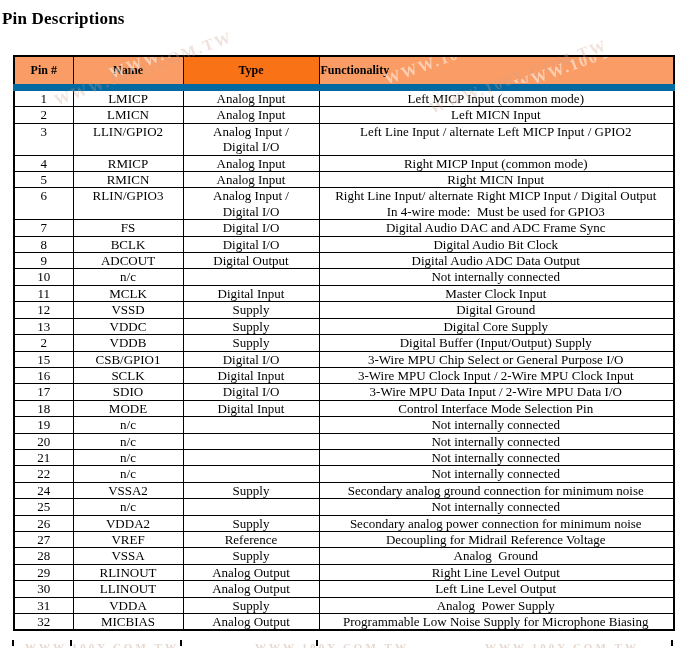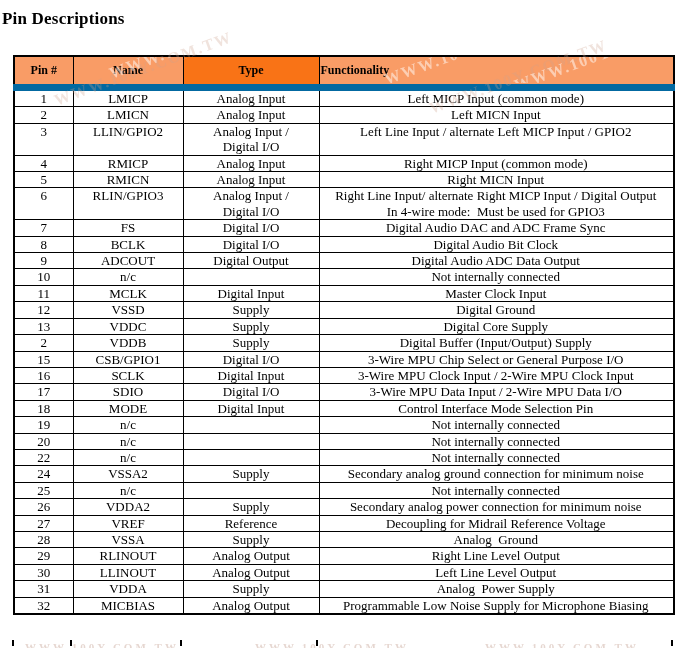--- a/index.html
+++ b/index.html
@@ -237,20 +237,26 @@
         <td class="col-type"></td>
         <td class="col-func">Not internally connected</td>
       </tr>
       <tr>
         <td class="col-pin">20</td>
         <td class="col-name">n/c</td>
         <td class="col-type"></td>
         <td class="col-func">Not internally connected</td>
       </tr>
       <tr>
+        <td class="col-pin">21</td>
+        <td class="col-name">n/c</td>
+        <td class="col-type"></td>
+        <td class="col-func">Not internally connected</td>
+      </tr>
+      <tr>
         <td class="col-pin">22</td>
         <td class="col-name">n/c</td>
         <td class="col-type"></td>
         <td class="col-func">Not internally connected</td>
       </tr>
       <tr>
         <td class="col-pin">24</td>
         <td class="col-name">VSSA2</td>
         <td class="col-type">Supply</td>
         <td class="col-func">Secondary analog ground connection for minimum noise</td>

